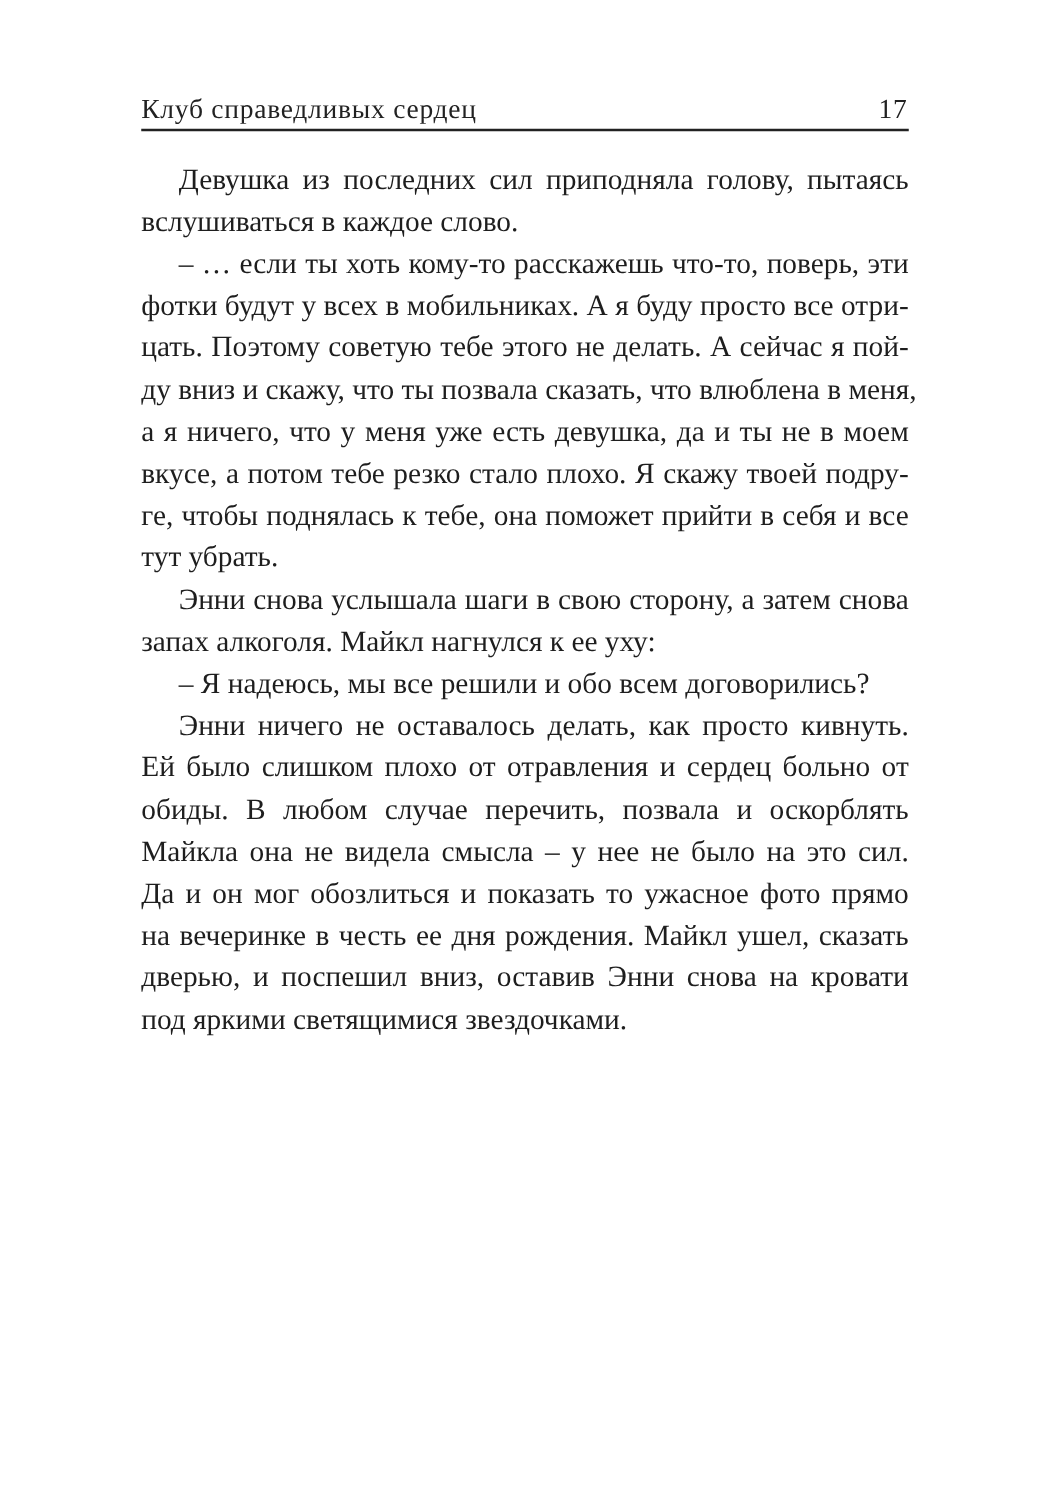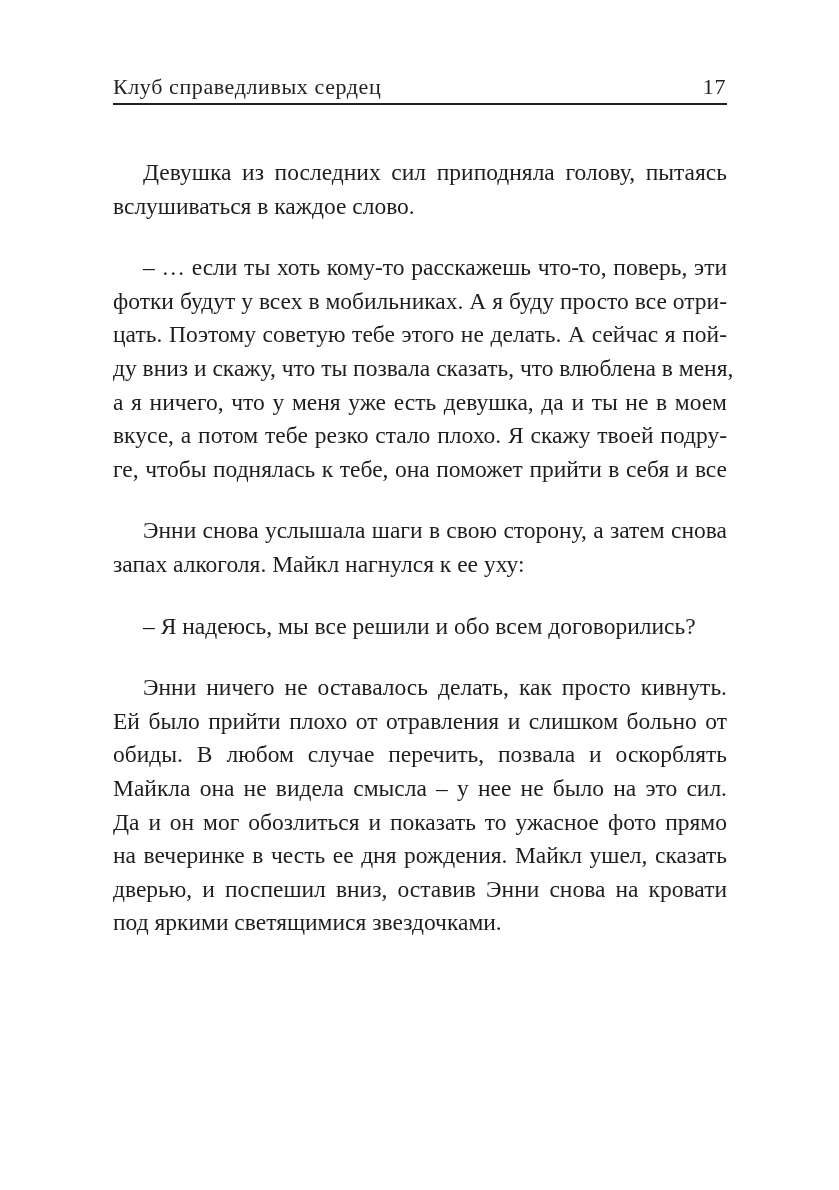--- a/index.html
+++ b/index.html
@@ -53,21 +53,20 @@
       white-space: nowrap;
       text-align: justify;
       text-align-last: justify;
     }
     .line.last {
       text-align-last: left;
       font-family: Liberation Serif, serif;
     }
     .line.indent {
       text-indent: 30px;
-      margin-top: 28px;
     }
   </style>
 </head>
 <body>
 
 <div class="running-header">
   <span>Клуб справедливых сердец</span>
   <span>17</span>
 </div>
 <div class="header-rule"></div>
@@ -77,27 +76,28 @@
   <span class="line indent">Девушка из последних сил приподняла голову, пытаясь</span>
   <span class="line last">вслушиваться в каждое слово.</span>
 
   <span class="line indent">– … если ты хоть кому-то расскажешь что-то, поверь, эти</span>
   <span class="line">фотки будут у всех в мобильниках. А я буду просто все отри-</span>
   <span class="line">цать. Поэтому советую тебе этого не делать. А сейчас я пой-</span>
   <span class="line">ду вниз и скажу, что ты позвала сказать, что влюблена в меня,</span>
   <span class="line">а я ничего, что у меня уже есть девушка, да и ты не в моем</span>
   <span class="line">вкусе, а потом тебе резко стало плохо. Я скажу твоей подру-</span>
   <span class="line">ге, чтобы поднялась к тебе, она поможет прийти в себя и все</span>
+  <span class="line last">тут убрать.</span>
 
   <span class="line indent">Энни снова услышала шаги в свою сторону, а затем снова</span>
   <span class="line last">запах алкоголя. Майкл нагнулся к ее уху:</span>
 
   <span class="line indent last">– Я надеюсь, мы все решили и обо всем договорились?</span>
 
   <span class="line indent">Энни ничего не оставалось делать, как просто кивнуть.</span>
-  <span class="line">Ей было прийти плохо от отравления и слишком больно от</span>
+  <span class="line">Ей было слишком плохо от отравления и сердец больно от</span>
   <span class="line">обиды. В любом случае перечить, позвала и оскорблять</span>
   <span class="line">Майкла она не видела смысла – у нее не было на это сил.</span>
   <span class="line">Да и он мог обозлиться и показать то ужасное фото прямо</span>
   <span class="line">на вечеринке в честь ее дня рождения. Майкл ушел, сказать</span>
   <span class="line">дверью, и поспешил вниз, оставив Энни снова на кровати</span>
   <span class="line last">под яркими светящимися звездочками.</span>
 </div>
 
 </body></html>

